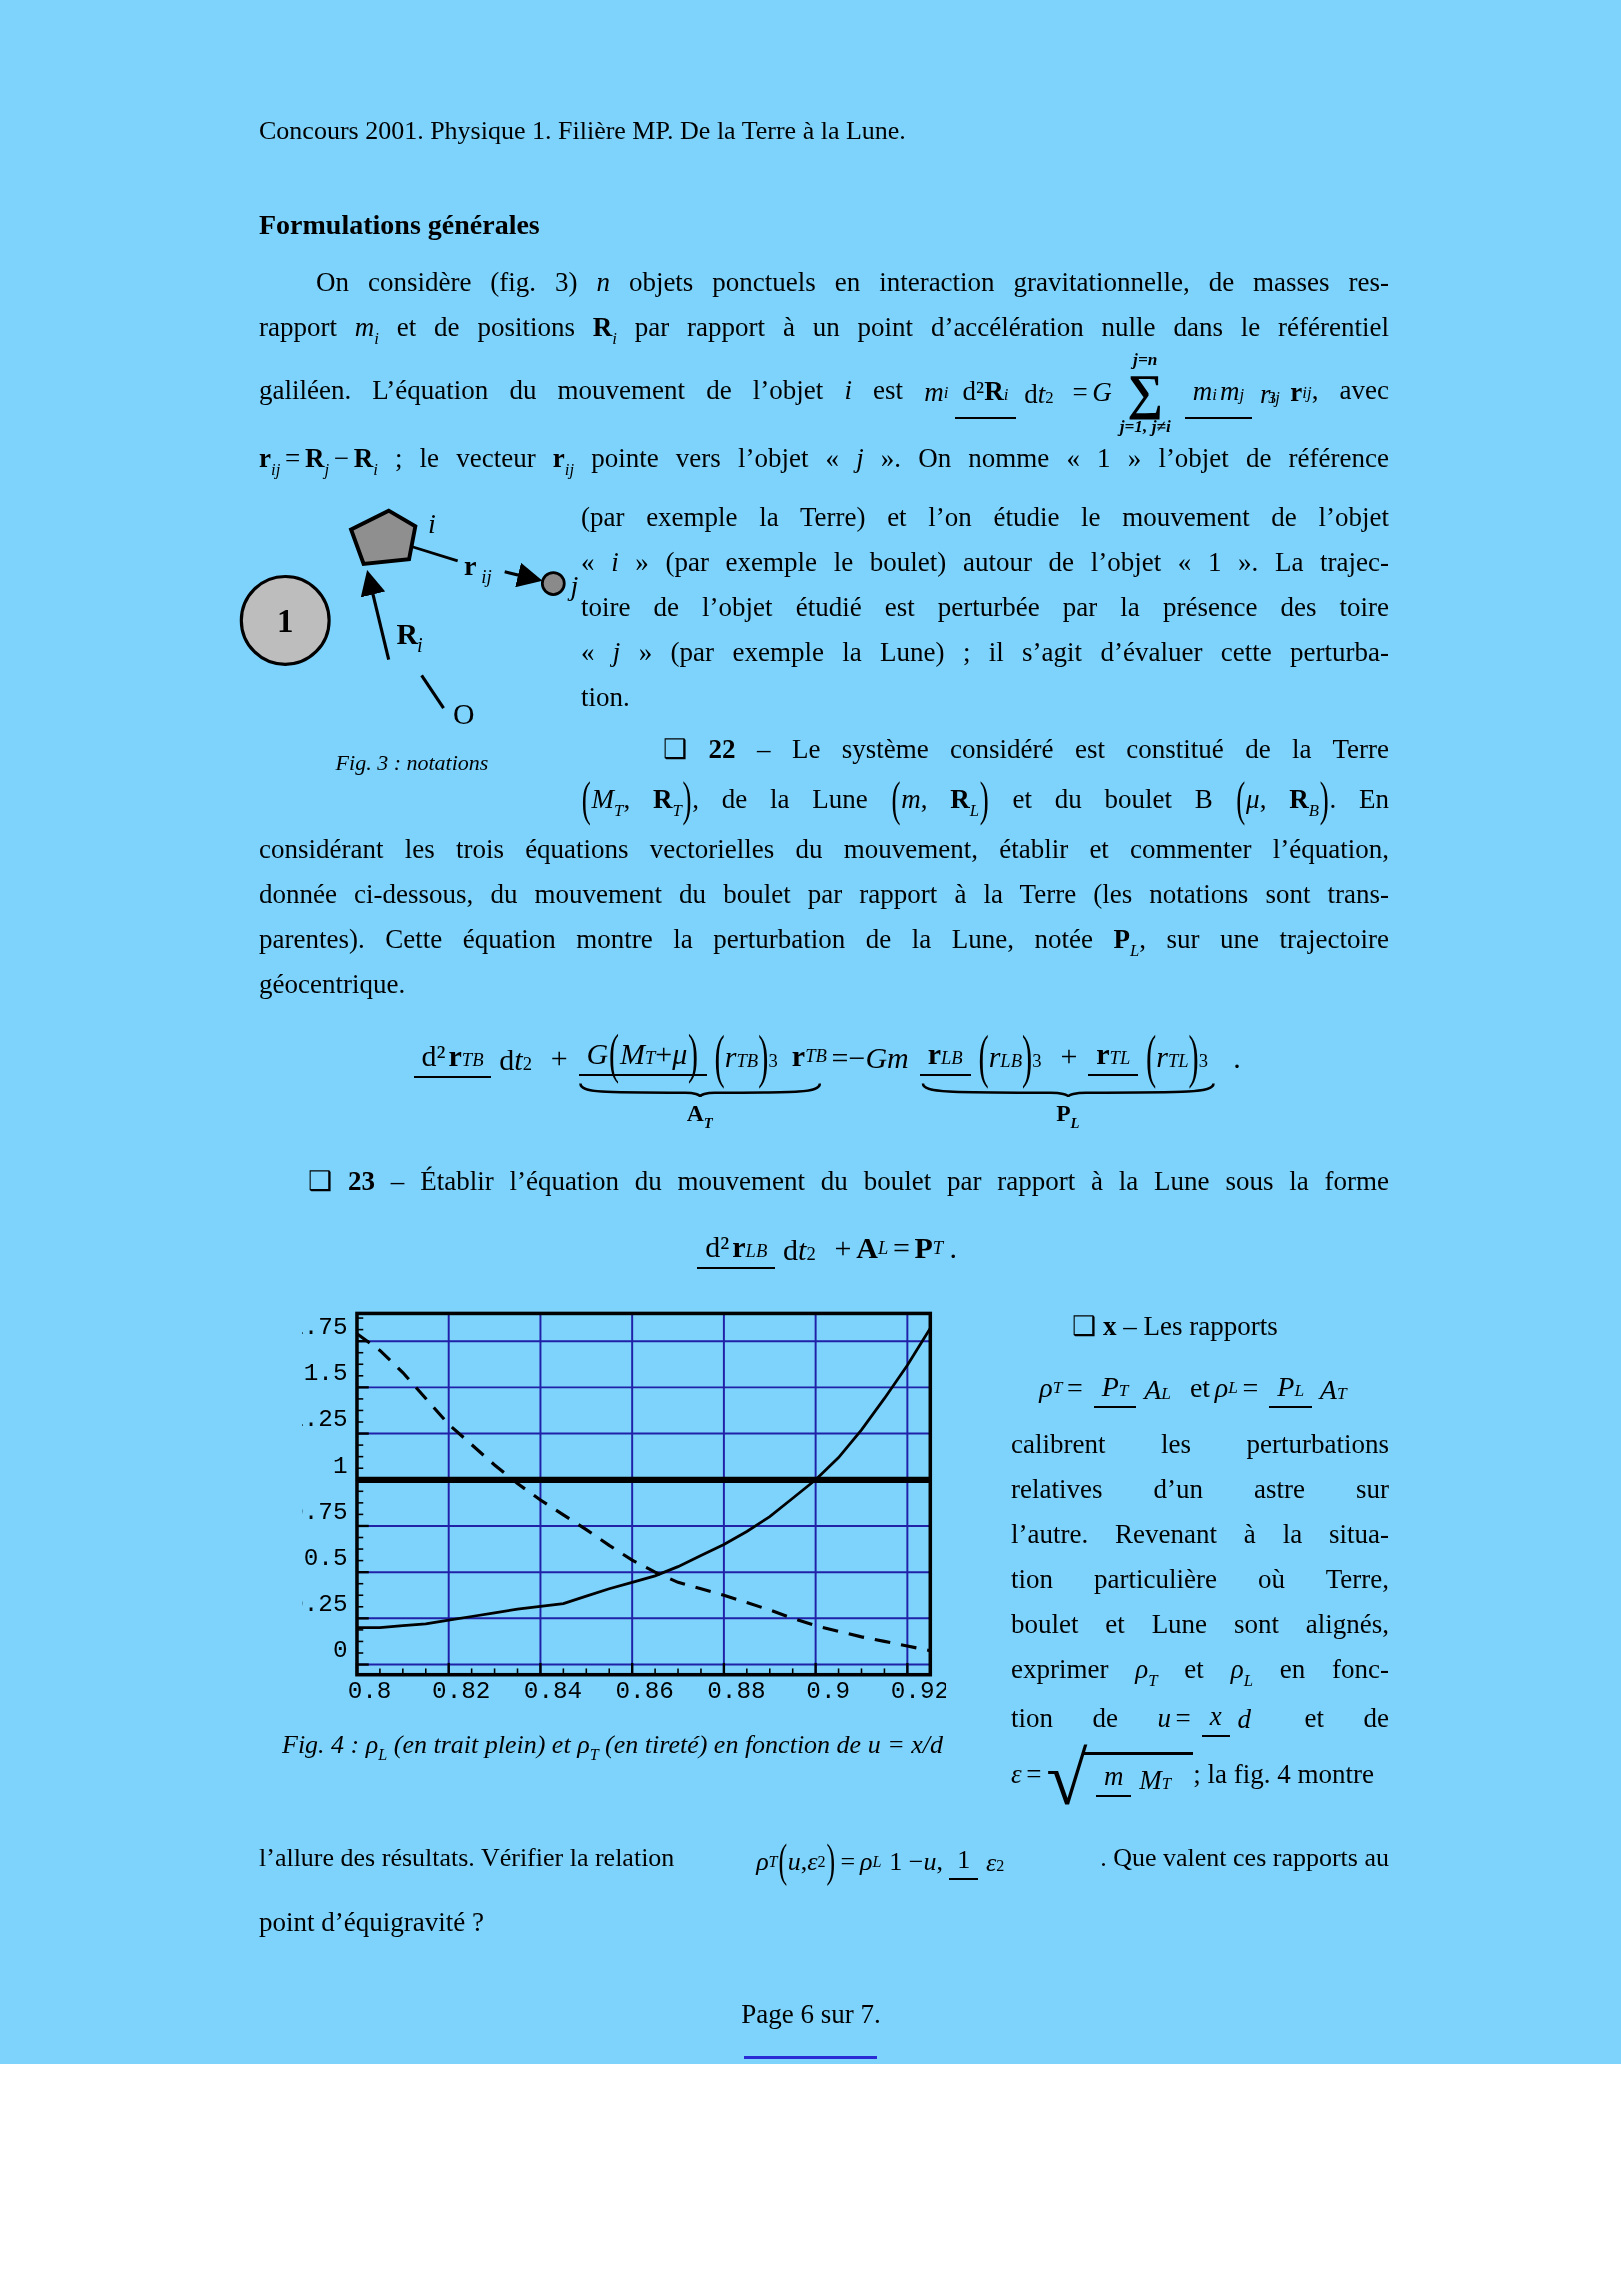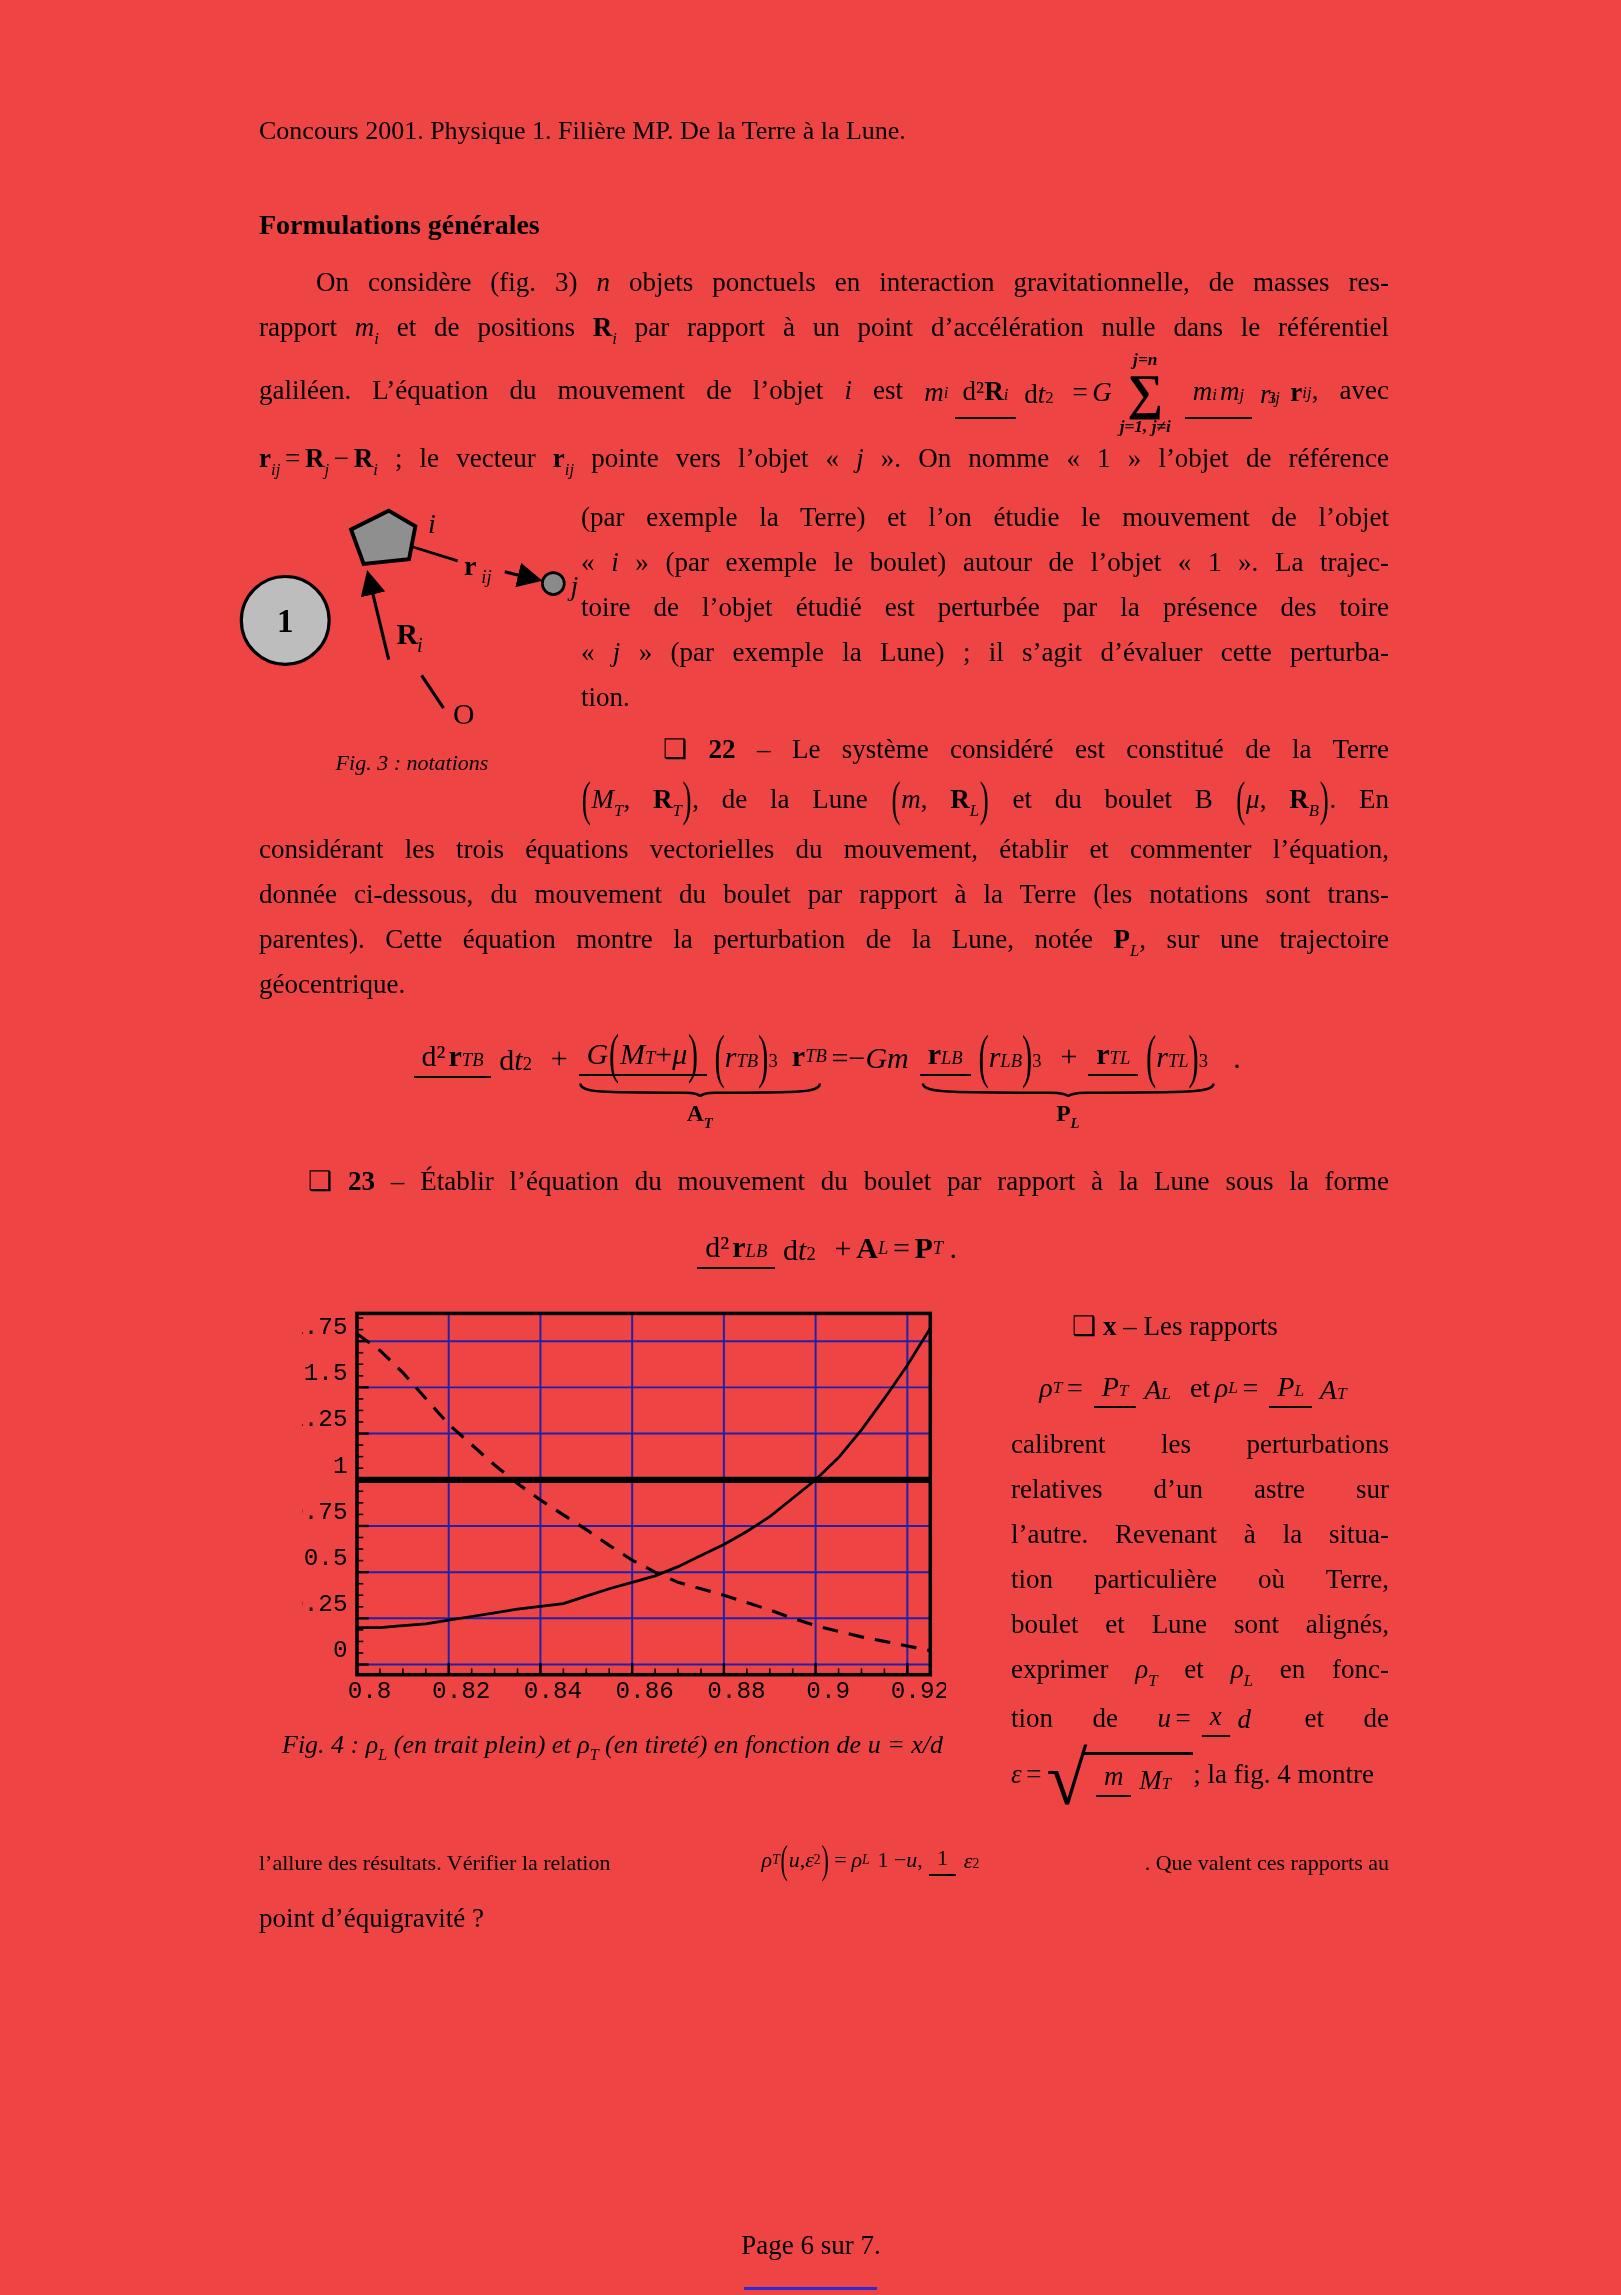--- a/index.html
+++ b/index.html
@@ -1,16 +1,16 @@
 <!DOCTYPE html>
 <html style="font-size:12.6px"><head>
 <meta charset="utf-8">
 <style>
   html,body{margin:0;padding:0;background:#fff;}
-  .page{width:1622px;height:2295px;position:relative;background:#ef4444;color:#000;
+  .page{width:1622px;height:2064px;position:relative;background:#7dd3fc;color:#000;
         font-family:"Liberation Serif","DejaVu Serif",serif;overflow:hidden;}
   .content{position:absolute;left:259px;top:116px;width:1130px;}
   .hdr{font-size:26px;}
   .sect{font-weight:bold;font-size:28px;margin-top:63px;}
   .par{margin-top:19px;}
   .ln{font-size:27px;line-height:45px;}
   .jl{text-align:justify;text-align-last:justify;}
   .ind{text-indent:57px;}
   .iv{font-style:italic;}
   .bv{font-weight:bold;}
@@ -48,21 +48,21 @@
   .cap4{font-style:italic;font-size:26px;margin-top:27px;text-align:center;width:707px;}
   .q24col{width:378px;margin-left:auto;}
   .q24ind{text-indent:61px;}
   .eqF{display:flex;justify-content:center;align-items:center;font-size:28px;margin:20.4px 0 14px;}
   .l7{display:flex;align-items:center;justify-content:space-between;font-size:27px;margin:7.9px 0;}
   .l8{display:flex;align-items:center;font-size:27px;margin:9.4px 0;}
   .sqrt{display:inline-flex;align-items:center;}
   .sqrt .rsign{font-size:75px;line-height:0.75;margin-right:-5.5px;transform:translateY(3.9px);}
   .sqrt .rbody{border-top:3.1px solid #000;padding:4.7px 7.9px 0;}
   .p3{margin-top:31px;}
-  .p3l1{display:flex;align-items:flex-end;justify-content:space-between;font-size:22px;gap:8px;}
+  .p3l1{display:flex;align-items:flex-start;justify-content:space-between;font-size:26px;gap:8px;}
   .p3l2{font-size:27px;margin-top:27px;}
   .tick{font-family:"Liberation Mono","DejaVu Sans Mono",monospace;}
   .footer{position:absolute;left:0;right:0;bottom:34px;text-align:center;font-size:27px;}
   .blueline{position:absolute;left:744px;bottom:4.7px;width:133px;height:3.1px;background:#2b2bd6;}
   .op{margin:0 4.7px;}
 </style>
 </head>
 <body>
 
 <div class="page">

